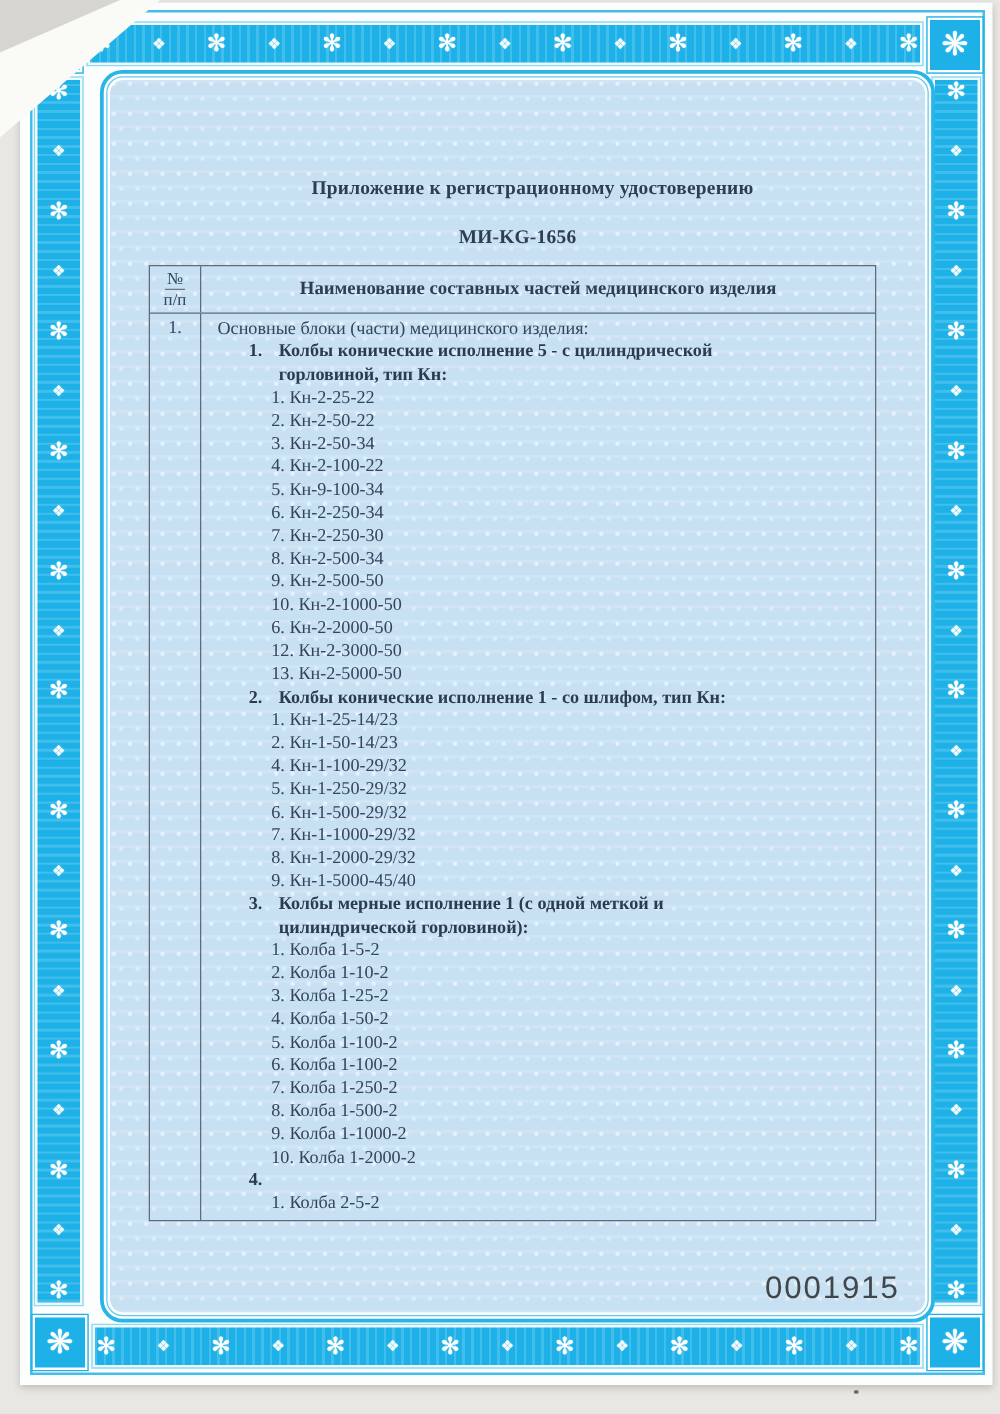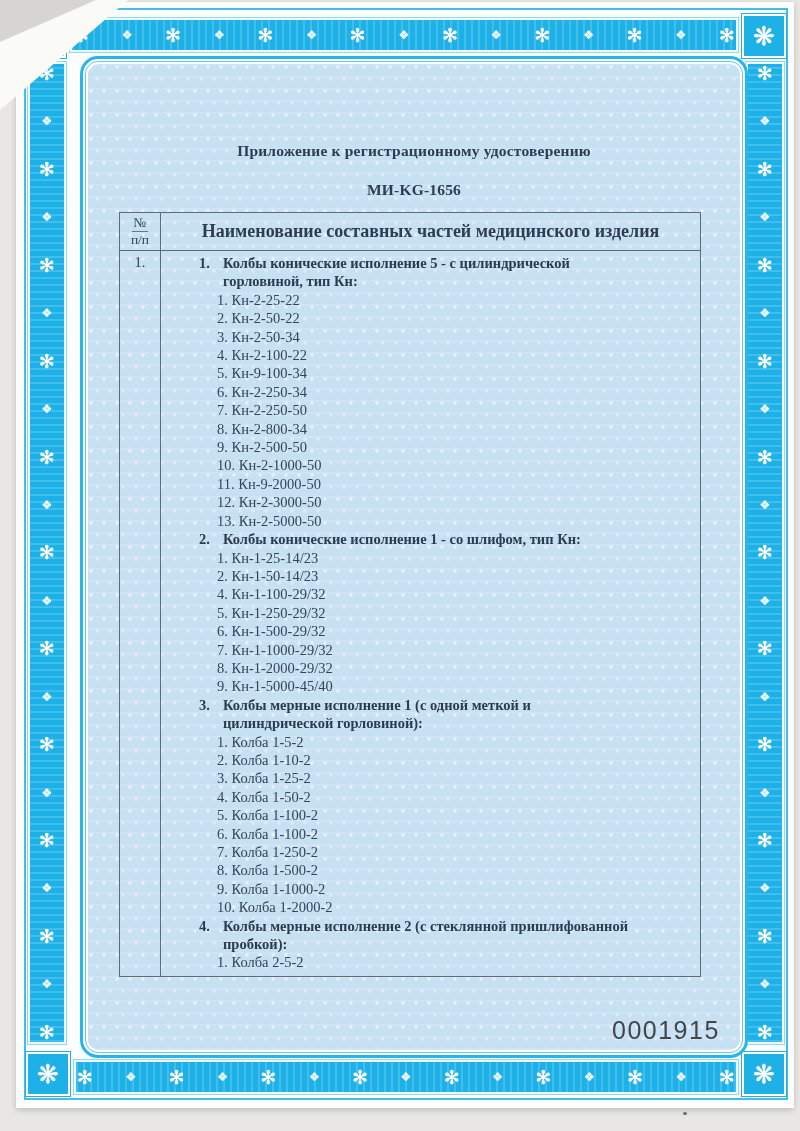--- a/index.html
+++ b/index.html
@@ -51,33 +51,33 @@
     background-color:#c7e0f2;
     background-image:
       radial-gradient(circle at 3px 3px, rgba(255,255,255,.55) 1.3px, transparent 2.2px),
       radial-gradient(circle at 3px 3px, rgba(255,255,255,.38) 1.3px, transparent 2.2px),
       repeating-linear-gradient(0deg, rgba(255,255,255,.14) 0 2px, transparent 2px 12px);
     background-size:13px 24px,13px 24px,auto;
     background-position:0 0,6px 12px,0 0;
     color:#32455a;
   }
   .doc-title{position:absolute;width:100%;text-align:center;font-weight:bold;font-size:15.5px;color:#2c3e50;letter-spacing:.2px;}
-  .doc-title.t1{top:78px;}
+  .doc-title.t1{top:78px;padding-left:12px;}
   .doc-title.t2{top:117px;}
   
   .doc-table{
     position:absolute;left:31px;top:148px;width:582px;
     border:1px solid #5d6d78;box-sizing:border-box;font-size:14.5px;
   }
   .thead{display:flex;border-bottom:1px solid #5d6d78;height:37px;}
   .col-num{width:41px;flex:none;border-right:1px solid #5d6d78;text-align:center;box-sizing:border-box;}
   .col-main{flex:1;}
   .thead .col-num{font-size:13.5px;line-height:16px;padding-top:2px;}
   .thead .num-top{display:inline-block;border-bottom:1px solid #66767f;padding:0 2px;}
-  .thead .col-main{display:flex;align-items:center;justify-content:center;font-weight:bold;font-size:18px;color:#2c3e50;}
+  .thead .col-main{display:flex;align-items:center;justify-content:center;font-weight:bold;font-size:15px;color:#2c3e50;}
   .tbody{display:flex;}
   .tbody .col-num{padding-top:3px;font-size:14.5px;}
   .tbody .col-main{padding:3px 6px 4px 13px;line-height:18.4px;box-sizing:border-box;}
   .sec-head{display:flex;padding-left:25px;font-weight:bold;color:#2a3c50;}
   .sec-num{width:24px;flex:none;}
   .sec-items{padding-left:43px;}
   
   .serial{
     position:absolute;left:596px;top:1014px;
     font-family:"Liberation Sans","DejaVu Sans",sans-serif;
@@ -207,41 +207,42 @@
           <div class="thead">
             <div class="col-num">
               <span class="num-top">№</span><br>
               <span>п/п</span>
             </div>
             <div class="col-main">Наименование составных частей медицинского изделия</div>
           </div>
           <div class="tbody">
             <div class="col-num">1.</div>
             <div class="col-main">
+              <div class="row-intro">Основные блоки (части) медицинского изделия:</div>
               <div>
                   <div class="section">
                     <div class="sec-head">
                       <span class="sec-num">1.</span>
                       <div>
                         <div>Колбы конические исполнение 5 - с цилиндрической</div>
                         <div>горловиной, тип Кн:</div>
                       </div>
                     </div>
                     <div class="sec-items">
                       <div>1. Кн-2-25-22</div>
                       <div>2. Кн-2-50-22</div>
                       <div>3. Кн-2-50-34</div>
                       <div>4. Кн-2-100-22</div>
                       <div>5. Кн-9-100-34</div>
                       <div>6. Кн-2-250-34</div>
-                      <div>7. Кн-2-250-50</div>
-                      <div>8. Кн-2-800-34</div>
+                      <div>7. Кн-2-250-30</div>
+                      <div>8. Кн-2-500-34</div>
                       <div>9. Кн-2-500-50</div>
                       <div>10. Кн-2-1000-50</div>
-                      <div>11. Кн-9-2000-50</div>
+                      <div>6. Кн-2-2000-50</div>
                       <div>12. Кн-2-3000-50</div>
                       <div>13. Кн-2-5000-50</div>
                     </div>
                   </div>
                   <div class="section">
                     <div class="sec-head">
                       <span class="sec-num">2.</span>
                       <div>
                         <div>Колбы конические исполнение 1 - со шлифом, тип Кн:</div>
                       </div>
@@ -274,24 +275,20 @@
                       <div>6. Колба 1-100-2</div>
                       <div>7. Колба 1-250-2</div>
                       <div>8. Колба 1-500-2</div>
                       <div>9. Колба 1-1000-2</div>
                       <div>10. Колба 1-2000-2</div>
                     </div>
                   </div>
                   <div class="section">
                     <div class="sec-head">
                       <span class="sec-num">4.</span>
-                      <div>
-                        <div>Колбы мерные исполнение 2 (с стеклянной пришлифованной</div>
-                        <div>пробкой):</div>
-                      </div>
                     </div>
                     <div class="sec-items">
                       <div>1. Колба 2-5-2</div>
                     </div>
                   </div>
                 </div>
             </div>
           </div>
         </div>
 

